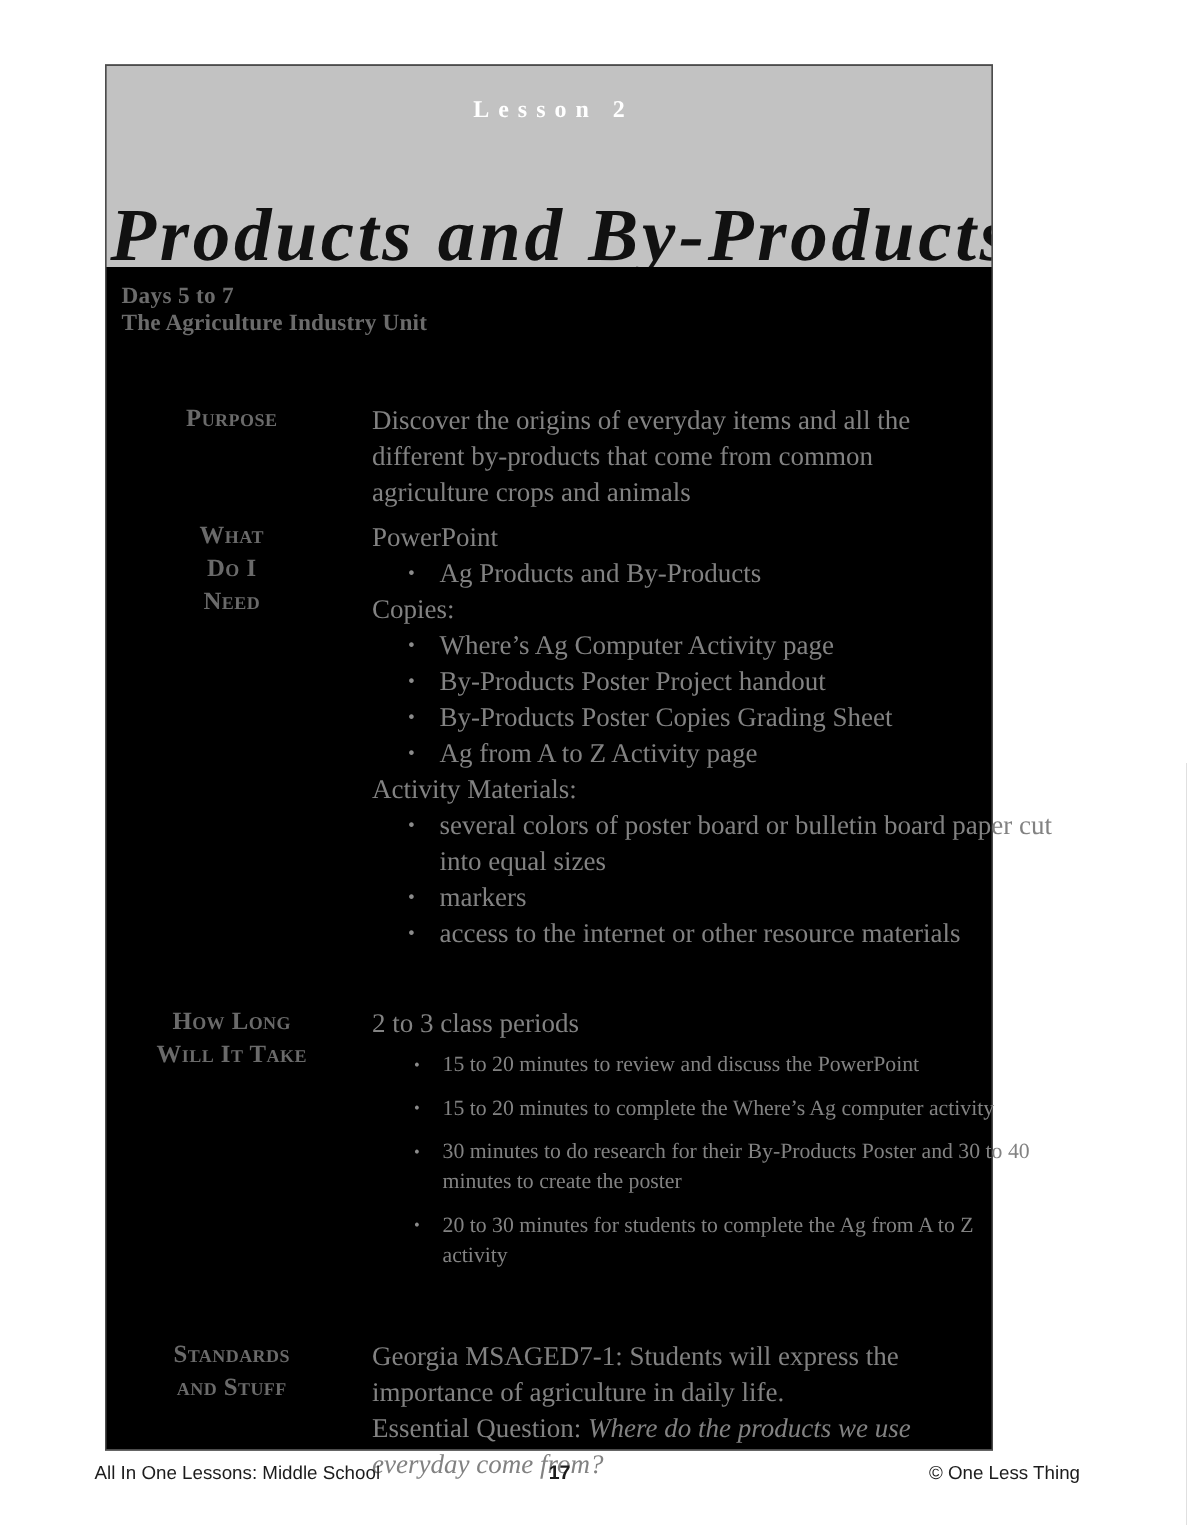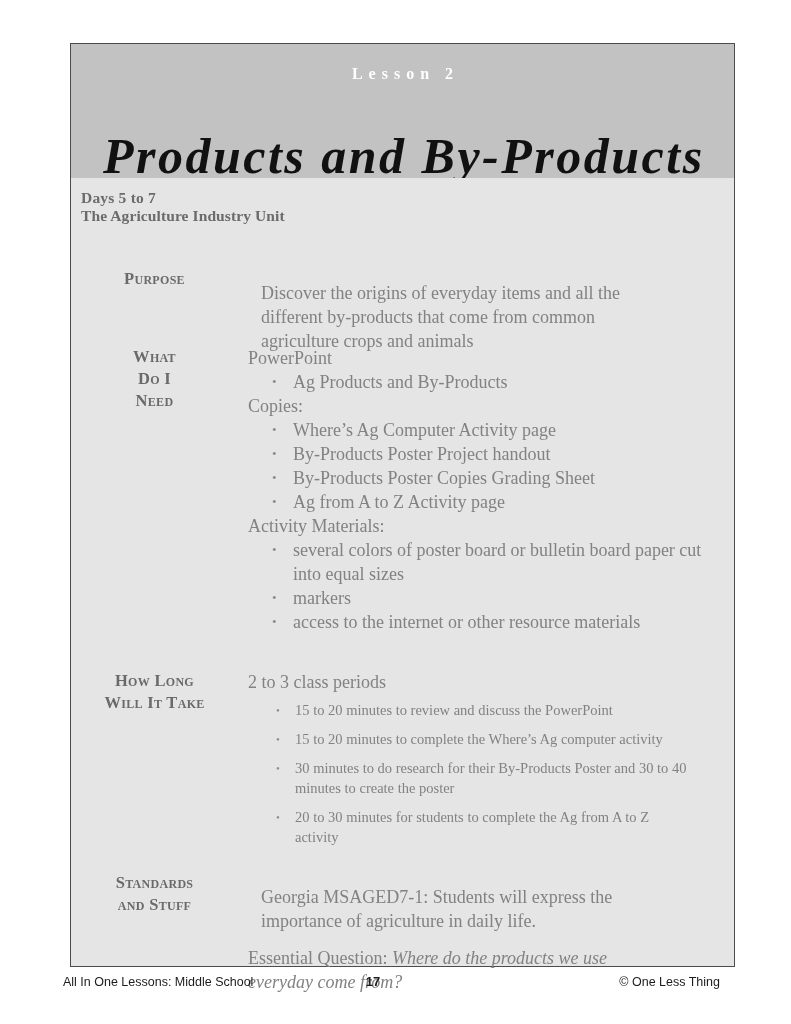--- a/index.html
+++ b/index.html
@@ -21,25 +21,25 @@
     left: 0; top: 0;
     width: 791px;
     height: 1024px;
     background: #ffffff;
   }
 
   .lesson-box {
     position: absolute;
     left: 70px;
     top: 43px;
-    width: 665px;
+    width: 592px;
     height: 924px;
     border: 1.5px solid #4c4c4c;
     box-sizing: border-box;
-    background: #e5e5e5;
+    background: #000000;
   }
 
   
   .title-band {
     position: relative;
     height: 134px;
     background: #c2c2c2;
     overflow: hidden;
   }
   .lesson-eyebrow {
@@ -128,21 +128,21 @@
 
   .sec-body {
     flex: 1 1 auto;
     color: #828282;
     font-size: 18px;
     line-height: 24px;
     padding-right: 8px;
   }
 
   .sec-body p.lead {
-    margin: 13px;
+    margin: 0;
     max-width: 405px;
   }
   .sec-body p.plain {
     margin: 0;
   }
 
   
   ul.bullets {
     list-style: none;
     margin: 0;
@@ -179,21 +179,21 @@
   
   #section-purpose { position: absolute; top: 48px; }
   #section-purpose .sec-body { max-width: 410px; }
 
   #section-need { position: absolute; top: 126px; }
   #section-need .sec-label { line-height: 22px; }
 
   #section-howlong { position: absolute; top: 450px; }
   #section-howlong .sec-label { line-height: 22px; }
 
-  #section-standards { position: absolute; top: 652px; }
+  #section-standards { position: absolute; top: 672px; }
   #section-standards .sec-label { line-height: 22px; }
 
   .gap-sm { height: 6px; }
   .eq-block { margin-top: 19px; max-width: 420px; }
   .eq-italic { font-style: italic; }
 
   
   .footer {
     position: absolute;
     left: 63px;

